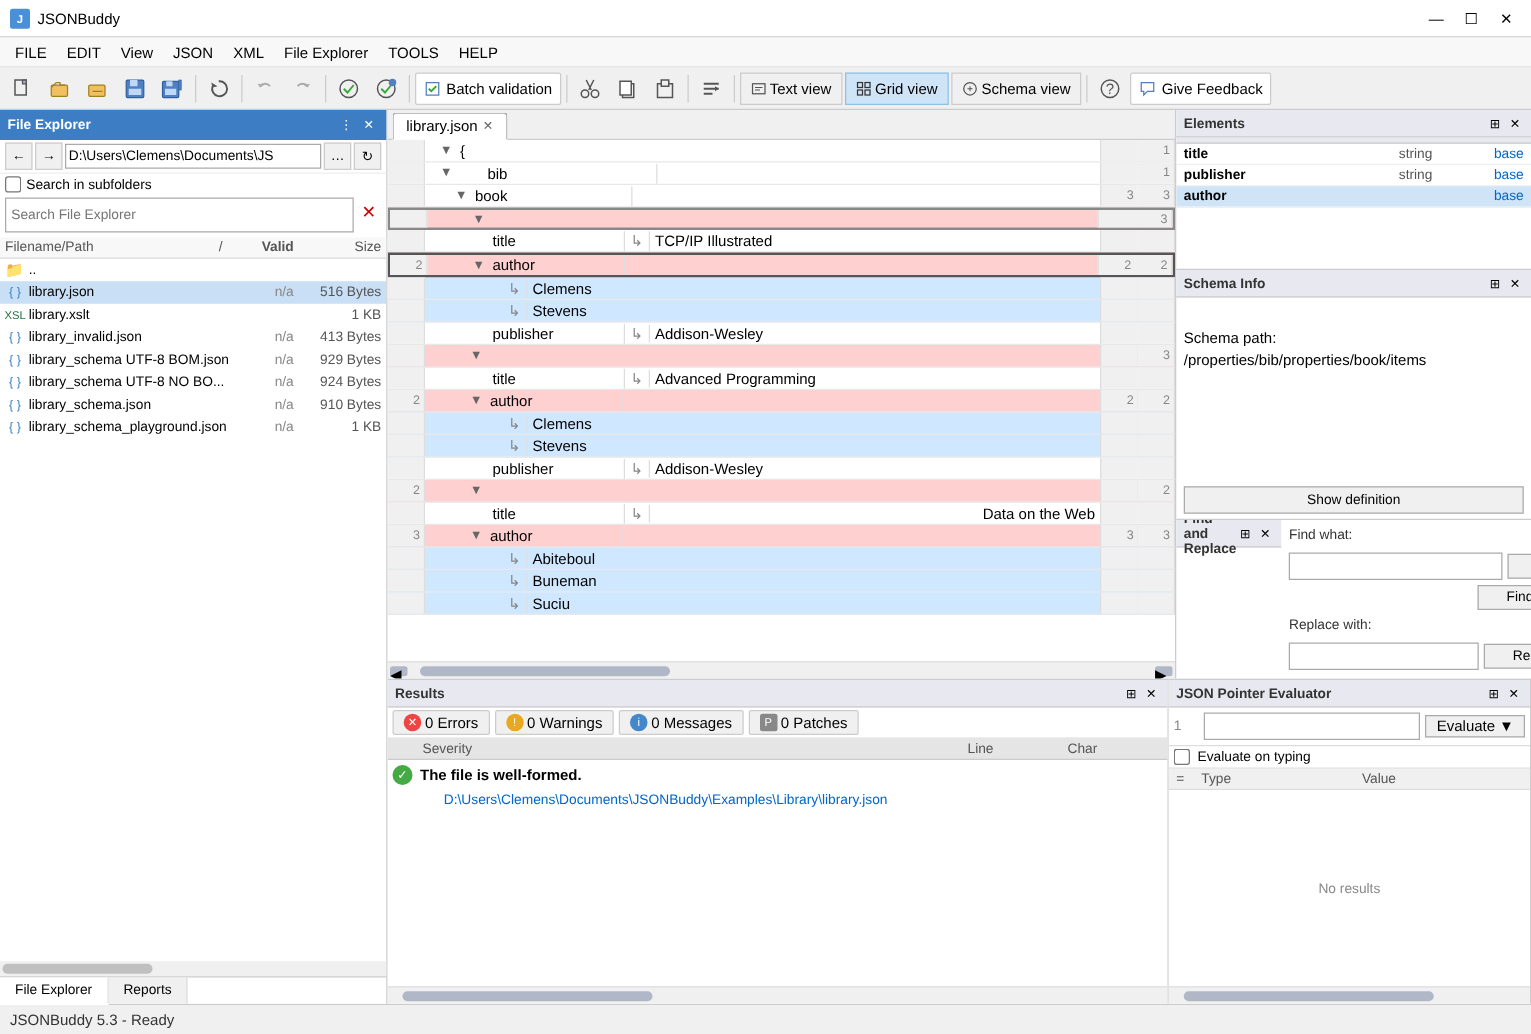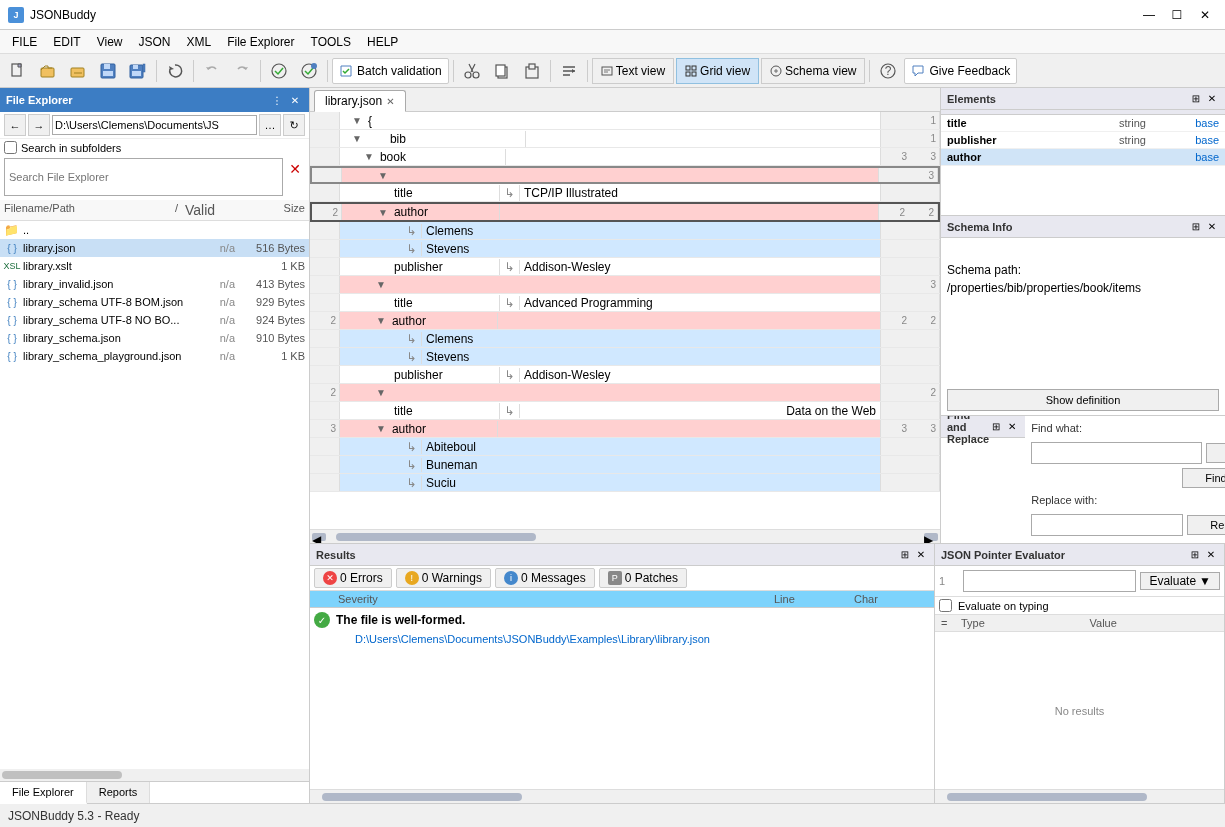--- a/index.html
+++ b/index.html
@@ -35,26 +35,26 @@
     .panel-header-btns { display: flex; gap: 2px; }
     .panel-header-btn { width: 16px; height: 16px; border: none; background: transparent; color: white; cursor: pointer; font-size: 10px; display: flex; align-items: center; justify-content: center; }
     
     .file-nav { display: flex; align-items: center; padding: 2px 4px; border-bottom: 1px solid #eee; gap: 2px; }
     .nav-btn { width: 22px; height: 22px; border: 1px solid #ccc; background: #f0f0f0; cursor: pointer; display: flex; align-items: center; justify-content: center; font-size: 11px; }
     .path-input { flex: 1; height: 20px; border: 1px solid #aaa; padding: 0 2px; font-size: 11px; }
     
     .search-row { padding: 2px 4px; display: flex; align-items: center; gap: 4px; }
     .search-label { font-size: 11px; }
     .search-input-row { padding: 2px 4px 4px; display: flex; gap: 2px; }
-    .search-input { flex: 1; height: 38px; border: 1px solid #aaa; padding: 0 4px; font-size: 11px; color: #999; }
+    .search-input { flex: 1; height: 28px; border: 1px solid #aaa; padding: 0 4px; font-size: 11px; color: #999; }
     .search-clear { width: 20px; height: 22px; border: none; background: transparent; color: #c00; cursor: pointer; font-size: 14px; display: flex; align-items: center; justify-content: center; }
     
     .file-list-header { display: flex; padding: 2px 4px; border-bottom: 1px solid #ddd; background: #f8f8f8; }
     .file-col-name { flex: 1; font-size: 11px; color: #555; }
-    .file-col-valid { width: 50px; font-size: 14px; color: #555; }
+    .file-col-valid { width: 50px; text-align: right; font-size: 11px; color: #555; font-weight: bold; }
     .file-col-size { width: 70px; text-align: right; font-size: 11px; color: #555; }
     
     .file-list { flex: 1; overflow-y: auto; }
     .file-item { display: flex; align-items: center; padding: 1px 4px; cursor: pointer; }
     .file-item.selected { background: #c8dff5; }
     .file-icon { width: 16px; height: 16px; margin-right: 3px; display: flex; align-items: center; justify-content: center; flex-shrink: 0; }
     .file-name { flex: 1; font-size: 11px; overflow: hidden; text-overflow: ellipsis; white-space: nowrap; }
     .file-valid { width: 50px; text-align: right; font-size: 11px; color: #888; }
     .file-size { width: 70px; text-align: right; font-size: 11px; color: #555; }
     
@@ -90,21 +90,21 @@
     .pointer-panel { width: 290px; background: #fff; border-right: 1px solid #ccc; border-top: 1px solid #ccc; display: flex; flex-direction: column; overflow: hidden; }
     
     .sub-panel-header { height: 22px; background: #e8e8f0; border-bottom: 1px solid #ccc; display: flex; align-items: center; justify-content: space-between; padding: 0 6px; }
     .sub-panel-title { font-size: 11px; font-weight: bold; color: #333; }
     .sub-panel-btns { display: flex; gap: 2px; }
     .sub-panel-btn { width: 14px; height: 14px; border: none; background: transparent; cursor: pointer; font-size: 10px; }
     
     .results-toolbar { display: flex; align-items: center; gap: 4px; padding: 2px 4px; border-bottom: 1px solid #ddd; }
     .result-tab-btn { display: flex; align-items: center; gap: 3px; padding: 2px 8px; border: 1px solid #ccc; background: #f0f0f0; cursor: pointer; border-radius: 2px; font-size: 11px; }
     
-    .results-table-header { display: flex; background: #7dd3fc; border-bottom: 1px solid #ccc; padding: 2px 4px; }
+    .results-table-header { display: flex; background: #e5e5e5; border-bottom: 1px solid #ccc; padding: 2px 4px; }
     .results-col { font-size: 11px; color: #555; padding: 0 4px; }
     
     .results-content { flex: 1; overflow: auto; padding: 4px; }
     .result-success { display: flex; align-items: center; gap: 6px; margin-bottom: 4px; }
     .result-icon-ok { width: 16px; height: 16px; background: #4a4; border-radius: 50%; display: flex; align-items: center; justify-content: center; color: white; font-size: 10px; }
     .result-text { font-size: 12px; font-weight: bold; }
     .result-path { font-size: 11px; color: #0066cc; cursor: pointer; padding-left: 19px; }
     
     
     .right-panel { width: 285px; background: #fff; border-left: 1px solid #ccc; display: flex; flex-direction: column; }

